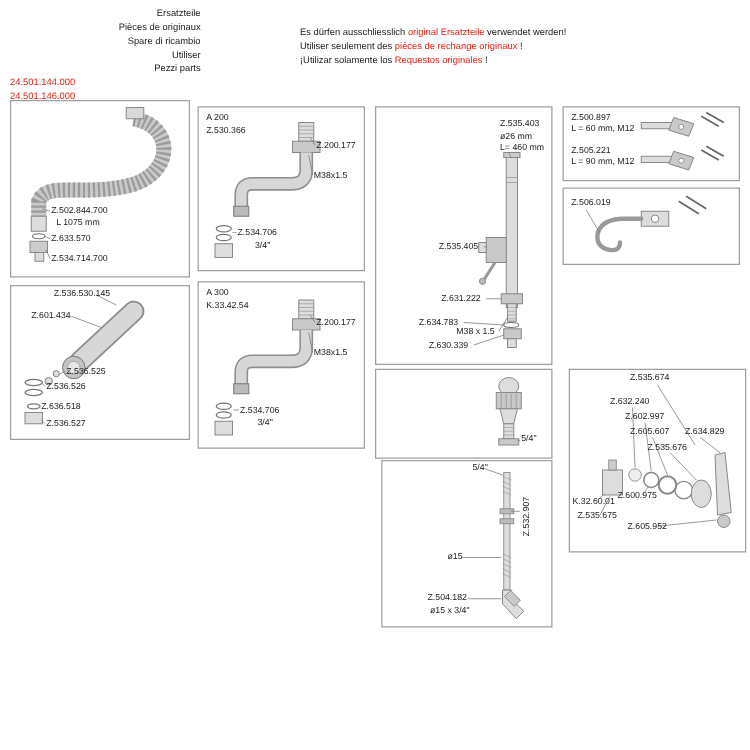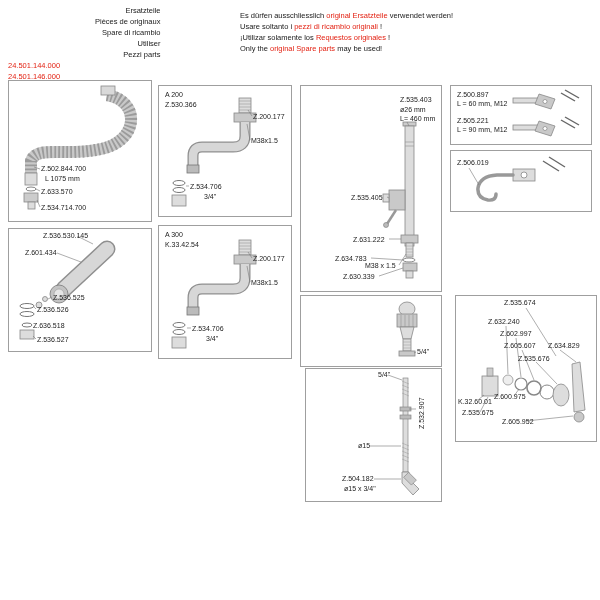--- a/index.html
+++ b/index.html
@@ -38,40 +38,35 @@
 
   <div class="abs" style="left:0;top:0;width:600px;height:80px;">
     <div class="abs" style="left:95px;top:5px;text-align:right;">
       <div class="hdr-line">Ersatzteile</div>
       <div class="hdr-line">Pièces de originaux</div>
       <div class="hdr-line">Spare di ricambio</div>
       <div class="hdr-line">Utiliser</div>
       <div class="hdr-line">Pezzi parts</div>
     </div>
 
-    <div class="abs" style="left:240px;top:10px;">
+    <div class="abs" style="left:240px;top:20px;">
       <div class="hdr-line">
         <span>Es dürfen ausschliesslich</span>
         <span class="red">original Ersatzteile</span>
         <span>verwendet werden!</span>
       </div>
       <div class="hdr-line">
-        <span>Usare soltanto i</span>
-        <span class="red">pezzi di ricambio originali</span>
+        <span>Utiliser seulement des</span>
+        <span class="red">pièces de rechange originaux</span>
         <span>!</span>
       </div>
       <div class="hdr-line">
         <span>¡Utilizar solamente los</span>
         <span class="red">Requestos originales</span>
         <span>!</span>
-      </div>
-      <div class="hdr-line">
-        <span>Only the</span>
-        <span class="red">original Spare parts</span>
-        <span>may be used!</span>
       </div>
     </div>
 
     <div class="abs" style="left:8px;top:60px;">
       <div class="hdr-line red">24.501.144.000</div>
       <div class="hdr-line red">24.501.146.000</div>
     </div>
   </div>
 
   <div class="panel" style="left:8px;top:80px;width:142px;height:140px;">

